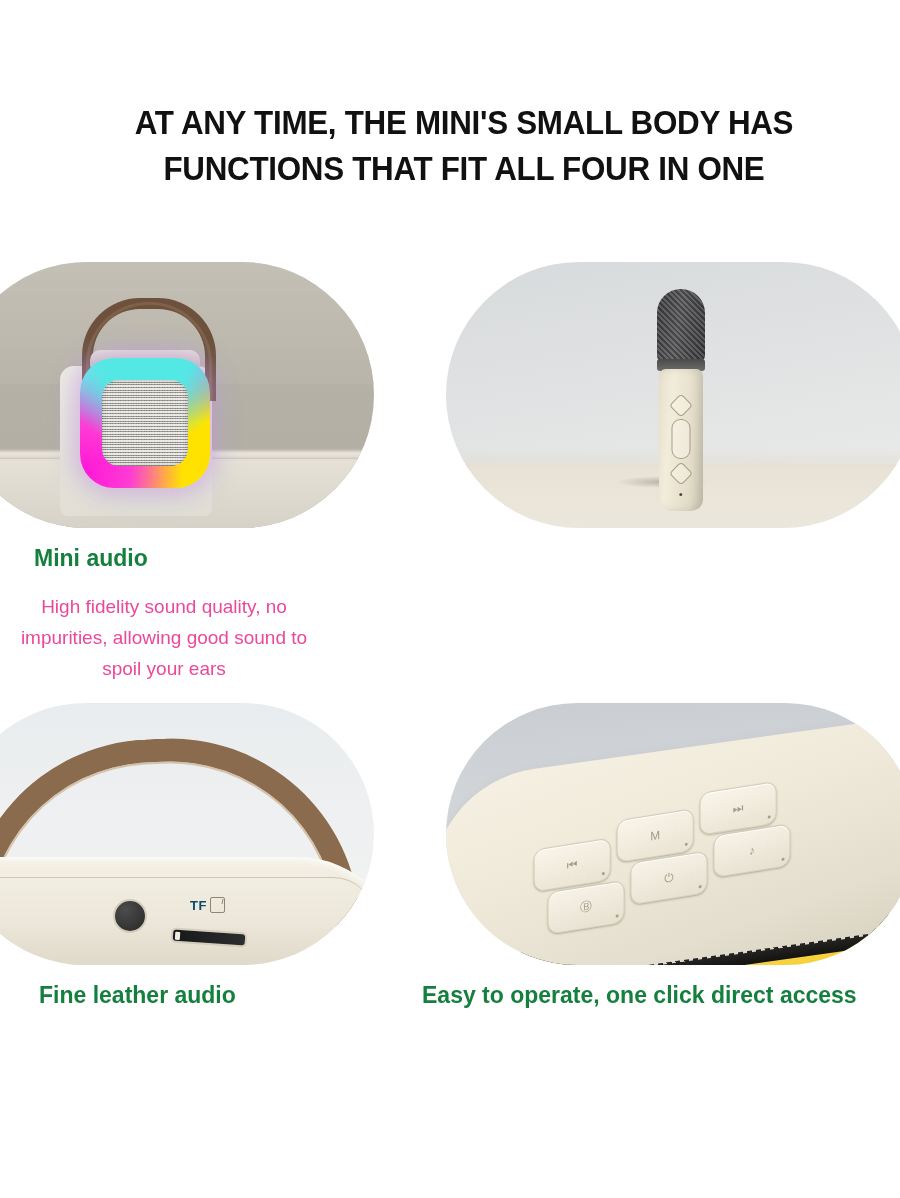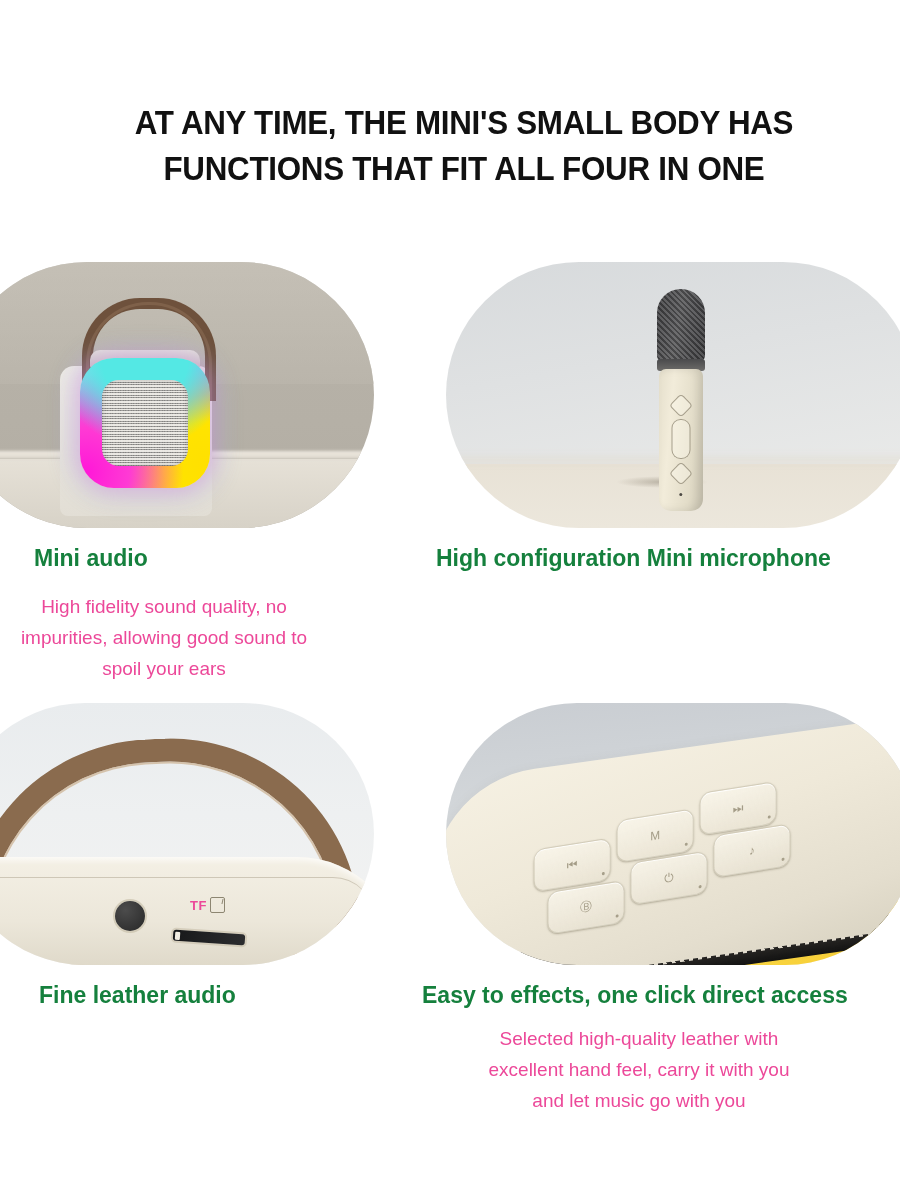--- a/index.html
+++ b/index.html
@@ -139,21 +139,21 @@
     transform:rotate(-3deg);
   }
   .p3-strapInner{position:absolute;left:6px;top:36px;width:350px;height:200px;
     border:23px solid transparent;border-bottom:none;border-radius:190px 190px 0 0;
     transform:rotate(-3deg);
     box-shadow:inset 0 0 0 2px rgba(200,170,135,.65);}
   .p3-port{position:absolute;left:161px;bottom:34px;width:30px;height:30px;
     border-radius:50%;background:radial-gradient(circle at 35% 30%,#4c4c4c,#272727);
     box-shadow:0 0 0 2px rgba(195,186,164,.6);}
   .p3-tf{position:absolute;left:236px;bottom:52px;
-    font-size:13px;font-weight:bold;color:#ec4899;letter-spacing:.5px;
+    font-size:13px;font-weight:bold;color:#0c4a6e;letter-spacing:.5px;
     display:flex;align-items:center;gap:3px;}
   .p3-tfIcon{display:inline-block;width:13px;height:14px;border:1.6px solid #8d8672;
     border-radius:2px;position:relative;}
   .p3-tfIcon::after{content:"";position:absolute;right:1px;top:1px;width:4px;height:5px;
     border-right:1.4px solid #8d8672;transform:skewX(-12deg);}
   .p3-slot{position:absolute;left:219px;bottom:22px;width:72px;height:11px;
     border-radius:3px;background:linear-gradient(95deg,#17181a,#2c2d2f);
     transform:rotate(4deg);box-shadow:0 0 0 2px rgba(196,188,166,.55);}
   .p3-slot::before{content:"";position:absolute;left:2px;top:1.5px;width:5px;height:8px;
     background:#f0ece1;border-radius:1px;}
@@ -234,21 +234,20 @@
       <div class="mic-head"></div>
       <div class="mic-ring"></div>
       <div class="mic-body">
         <div class="mic-btn up"></div>
         <div class="mic-pill"></div>
         <div class="mic-btn dn"></div>
         <div class="mic-led"></div>
       </div>
     </div>
   </div>
-  <div class="cap-title" id="cap2t">High configuration Mini microphone</div>
 
   <div class="panel" id="panel3">
     <div class="p3-bg"></div>
     <div class="p3-strap"></div>
     <div class="p3-strapInner"></div>
     <div class="p3-spk">
       <div class="p3-spkLine"></div>
     </div>
     <div class="p3-port"></div>
     <div class="p3-tf">
@@ -285,16 +284,15 @@
       <div class="p4-btn b5">
         <span class="gl">⏻</span>
         <span class="dot"></span>
       </div>
       <div class="p4-btn b6">
         <span class="gl">♪</span>
         <span class="dot"></span>
       </div>
     </div>
   </div>
-  <div class="cap-title" id="cap4t">Easy to effects, one click direct access</div>
-  <div class="cap-body" id="cap4b">Selected high-quality leather with excellent hand feel, carry it with you and let music go with you</div>
+  <div class="cap-title" id="cap4t">Easy to operate, one click direct access</div>
 
 </div>
 
 </body></html>

